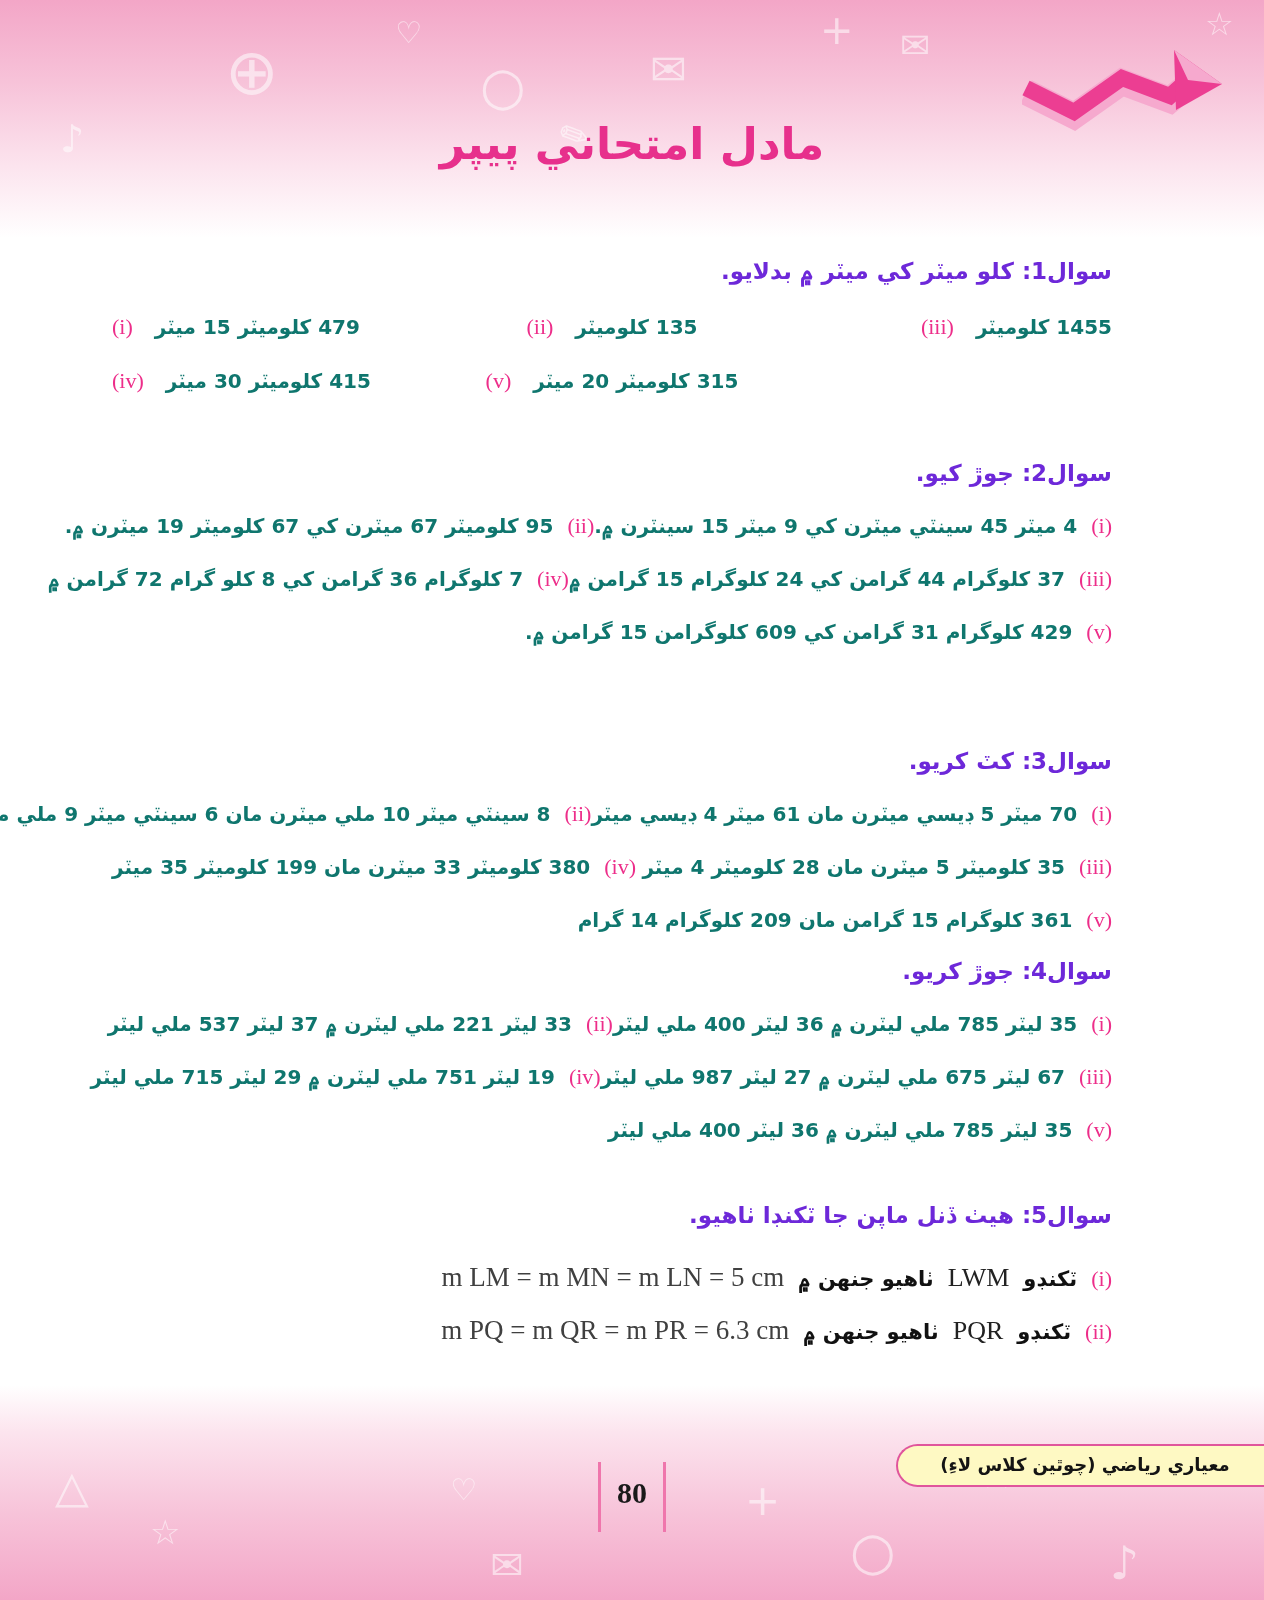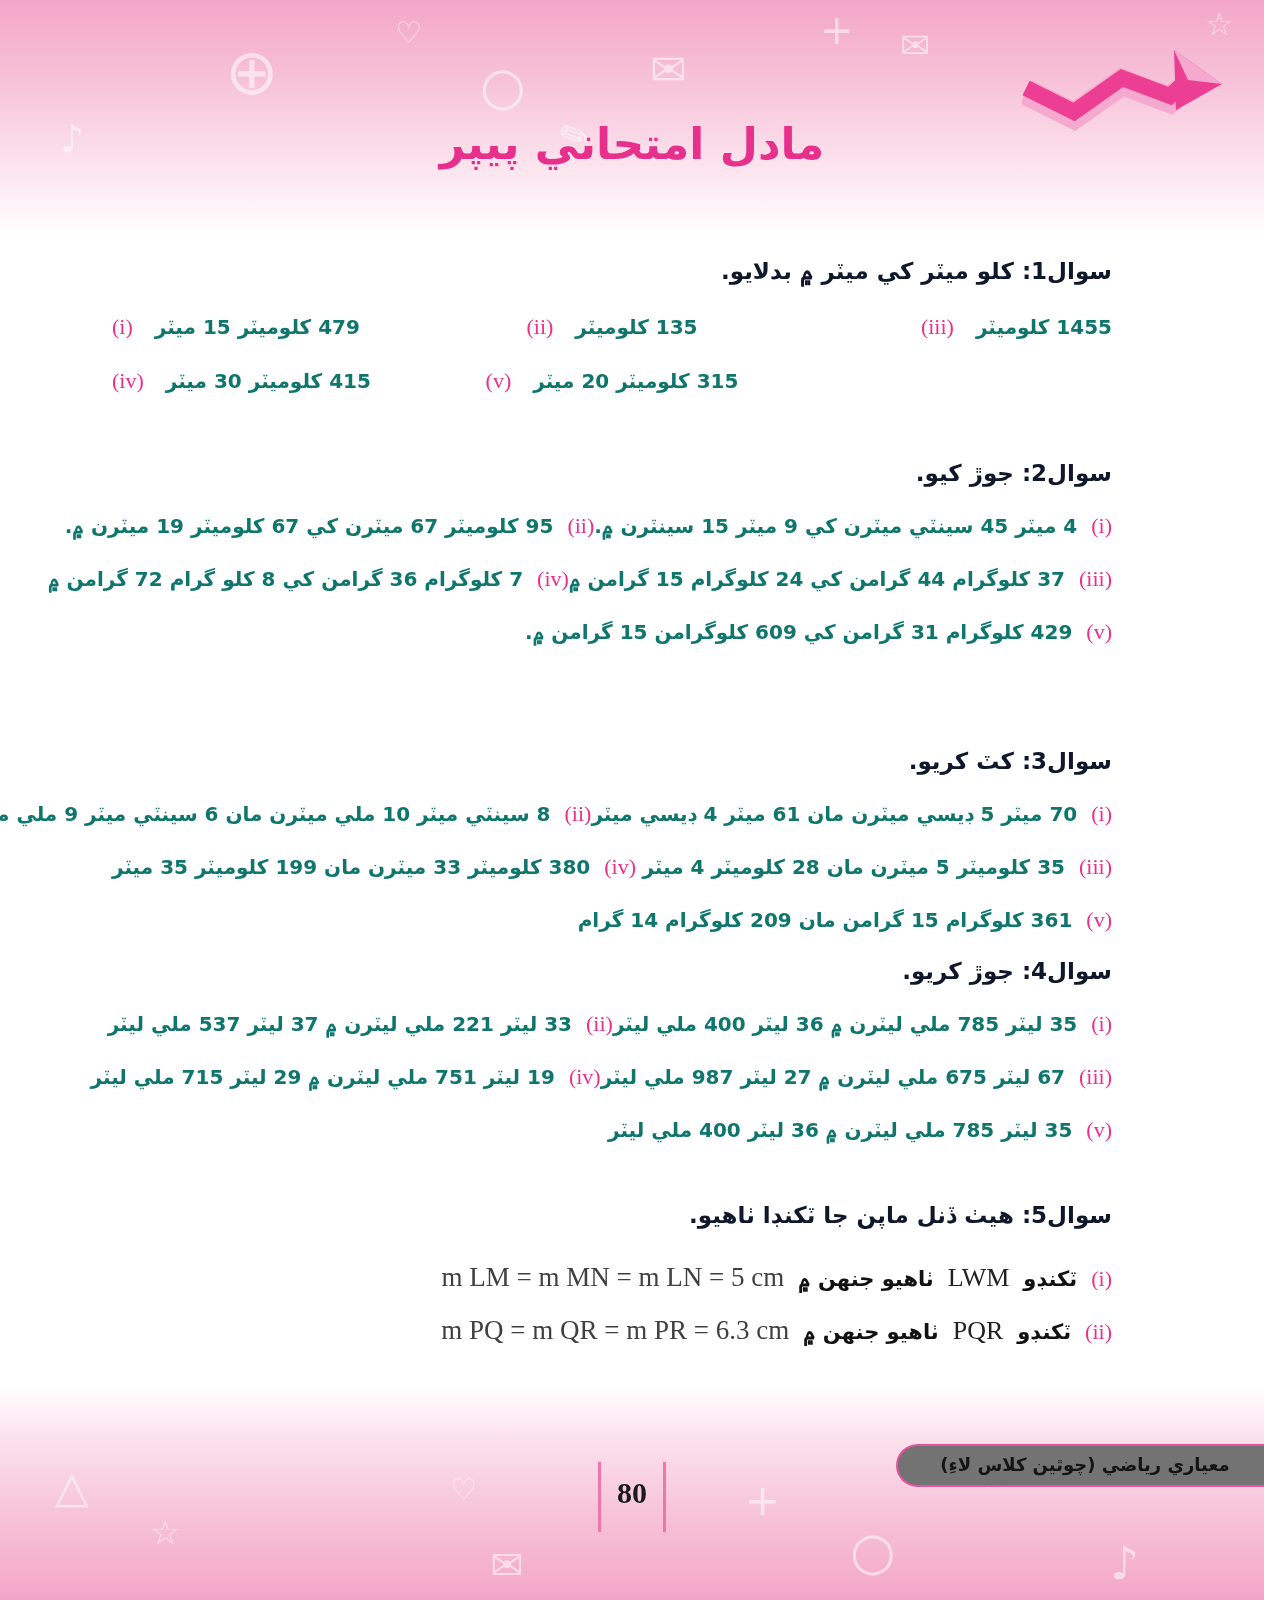--- a/index.html
+++ b/index.html
@@ -23,21 +23,21 @@
   }
   .arrow-wrap{position:absolute;top:28px;right:42px;width:200px;height:112px;}
   
   .page-title{
     position:absolute;top:118px;left:0;width:100%;text-align:center;
     font-size:44px;font-weight:bold;color:#e7308c;direction:rtl;
   }
   
   .section{position:absolute;left:112px;right:152px;}
   .q-heading{
-    direction:rtl;text-align:right;font-size:23px;font-weight:bold;color:#0f172a;
+    direction:rtl;text-align:right;font-size:23px;font-weight:bold;color:#6d28d9;
   }
   .lbl{
     font-family:"Liberation Serif","DejaVu Serif",serif;
     font-size:22px;color:#ed2e8a;font-weight:400;white-space:nowrap;
   }
   .itxt{font-size:20px;font-weight:bold;color:#0f766e;white-space:nowrap;}
   
   .q1grid{display:grid;grid-template-columns:1fr 1fr 1fr;margin-top:30px;}
   .q1grid.second{margin-top:28px;}
   .q1item{display:inline-flex;gap:22px;align-items:baseline;direction:ltr;}
@@ -63,21 +63,21 @@
     border-left:3px solid #ef76ac;border-right:3px solid #ef76ac;
     padding:14px 0 22px 0;
   }
   .page-number{
     font-family:"Liberation Serif","DejaVu Serif",serif;
     font-size:30px;font-weight:bold;color:#1a1a1a;text-align:center;
   }
   .footer-badge{
     position:absolute;top:1444px;right:0;width:368px;box-sizing:border-box;
     border:2px solid #e0559c;border-right:none;border-radius:26px 0 0 26px;
-    background:#737373;padding:8px 16px 10px 24px;text-align:center;
+    background:#fef9c3;padding:8px 16px 10px 24px;text-align:center;
     direction:rtl;font-size:18px;font-weight:bold;color:#141414;white-space:nowrap;
   }
 </style>
 </head>
 <body>
 
 <div class="band-top">
   <span class="doodle" style="left:225px;top:40px;font-size:64px;">⊕</span>
   <span class="doodle" style="left:395px;top:18px;font-size:30px;">♡</span>
   <span class="doodle" style="left:650px;top:48px;font-size:44px;">✉</span>

